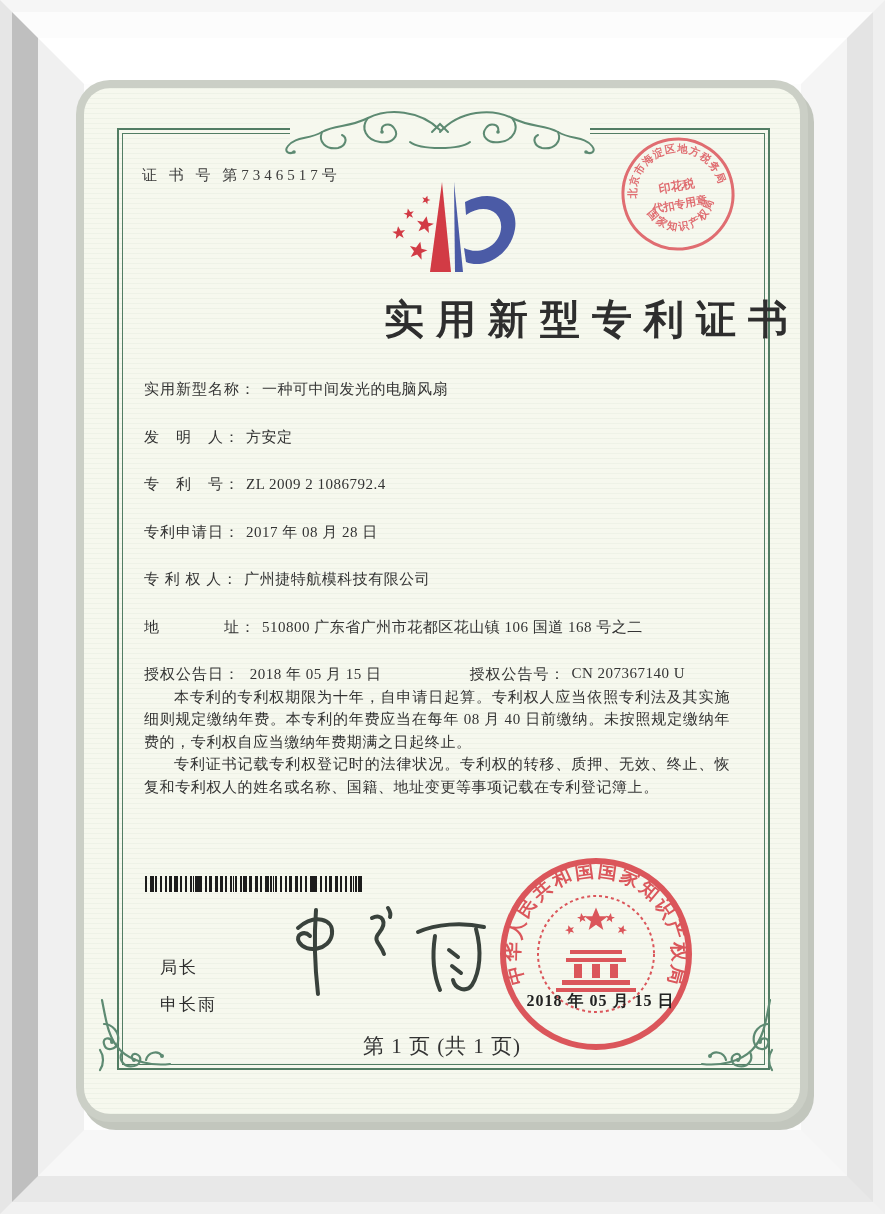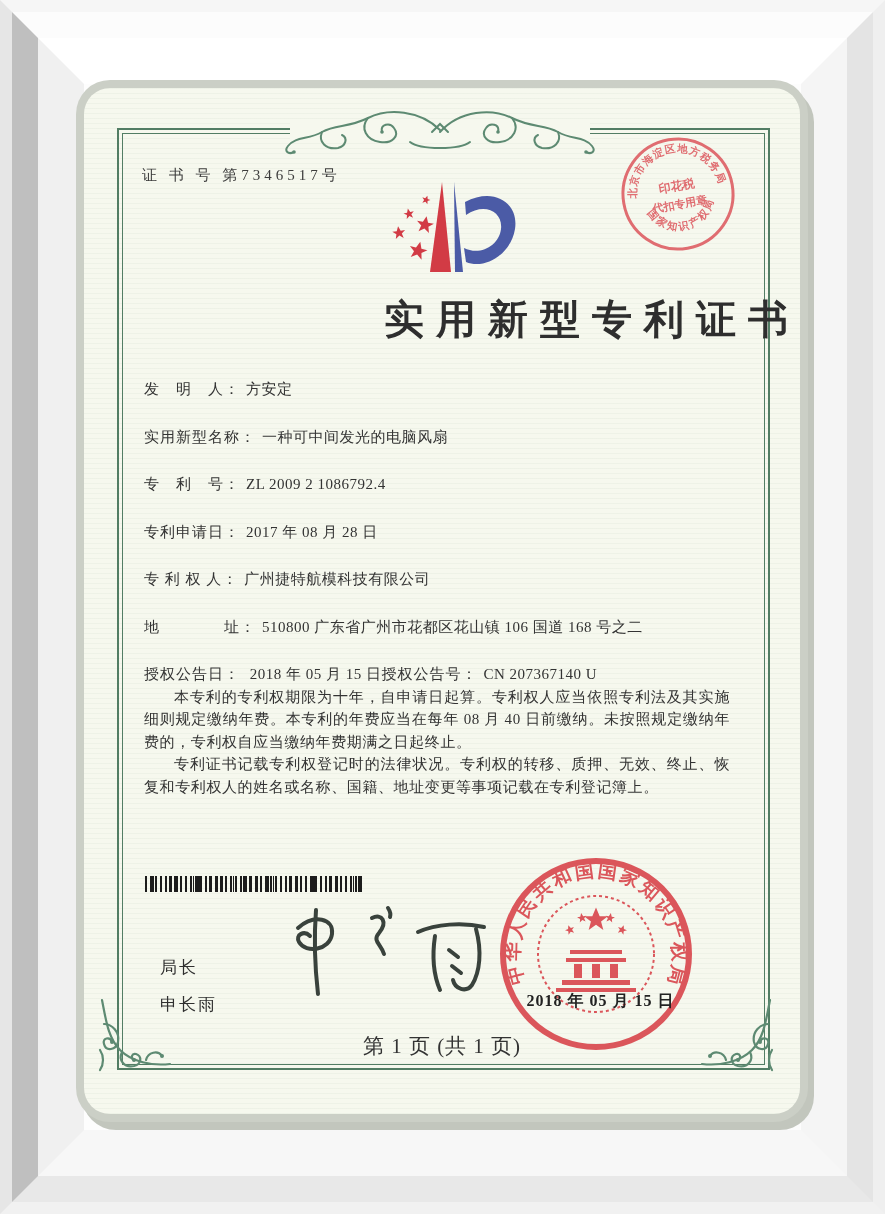--- a/index.html
+++ b/index.html
@@ -35,21 +35,21 @@
 
   .title { position:absolute; left:0; top:196px; width:100%; text-align:right;
            font-size:40px; font-weight:bold; letter-spacing:12px; color:#2e2e2e;margin-top:8px; }
 
   .fields { position:absolute; left:60px; top:292px; width:600px; }
   .frow { display:flex; align-items:baseline; height:26px; margin-bottom:21.5px;
           font-size:15px; color:#333; white-space:nowrap; }
   .frow .lbl { letter-spacing:1px; }
   .frow .val { margin-left:6px; letter-spacing:0.5px; }
   .grant-row { display:flex; }
-  .grant-no { display:flex; align-items:center; }
+  .grant-no { margin-left:88px; display:flex; align-items:flex-start; }
 
   .paras { position:absolute; left:60px; top:598px; width:586px;
            font-size:15px; line-height:22.4px; color:#333; text-align:justify; letter-spacing:0.6px; }
   .paras p { text-indent:2em; }
 
   .barcode { position:absolute; left:61px; top:788px; width:220px; height:16px;
     background-image:
       repeating-linear-gradient(90deg,#1c1c1c 0 2px, rgba(0,0,0,0) 2px 5px),
       repeating-linear-gradient(90deg,#1c1c1c 0 1px, rgba(0,0,0,0) 1px 8px),
       repeating-linear-gradient(90deg, rgba(0,0,0,0) 0 6px, #1c1c1c 6px 9px, rgba(0,0,0,0) 9px 23px); }
@@ -146,26 +146,26 @@
       <use href="#st" transform="translate(56,51) scale(0.9) rotate(10)"></use>
       <use href="#st" transform="translate(30,59) scale(0.68) rotate(-8)"></use>
       <use href="#st" transform="translate(49,77) scale(0.95) rotate(14)"></use>
     </g>
   </svg>
 
   <div class="title">实用新型专利证书</div>
 
   <div class="fields">
     <div class="frow">
+      <span class="lbl">实用新型名称：</span>
+      <span class="val">一种可中间发光的电脑风扇</span>
+    </div>
+    <div class="frow">
       <span class="lbl">发　明　人：</span>
       <span class="val">方安定</span>
-    </div>
-    <div class="frow">
-      <span class="lbl">实用新型名称：</span>
-      <span class="val">一种可中间发光的电脑风扇</span>
     </div>
     <div class="frow">
       <span class="lbl">专　利　号：</span>
       <span class="val">ZL 2009 2 1086792.4</span>
     </div>
     <div class="frow">
       <span class="lbl">专利申请日：</span>
       <span class="val">2017 年 08 月 28 日</span>
     </div>
     <div class="frow">

